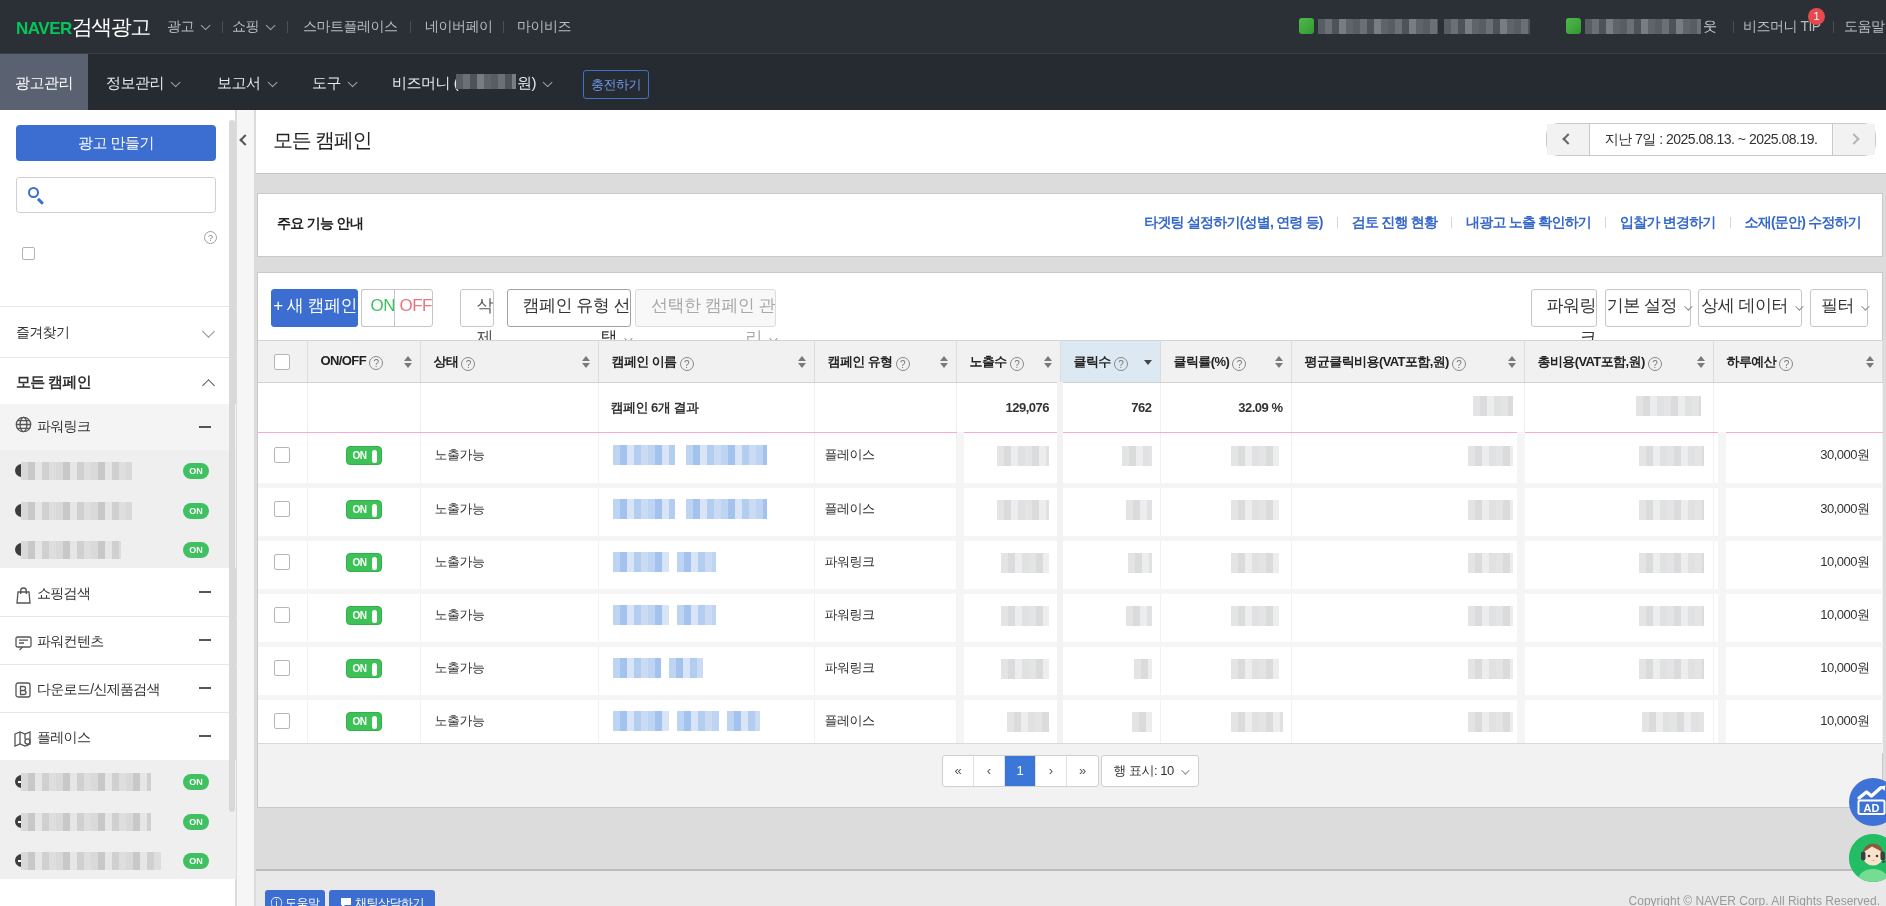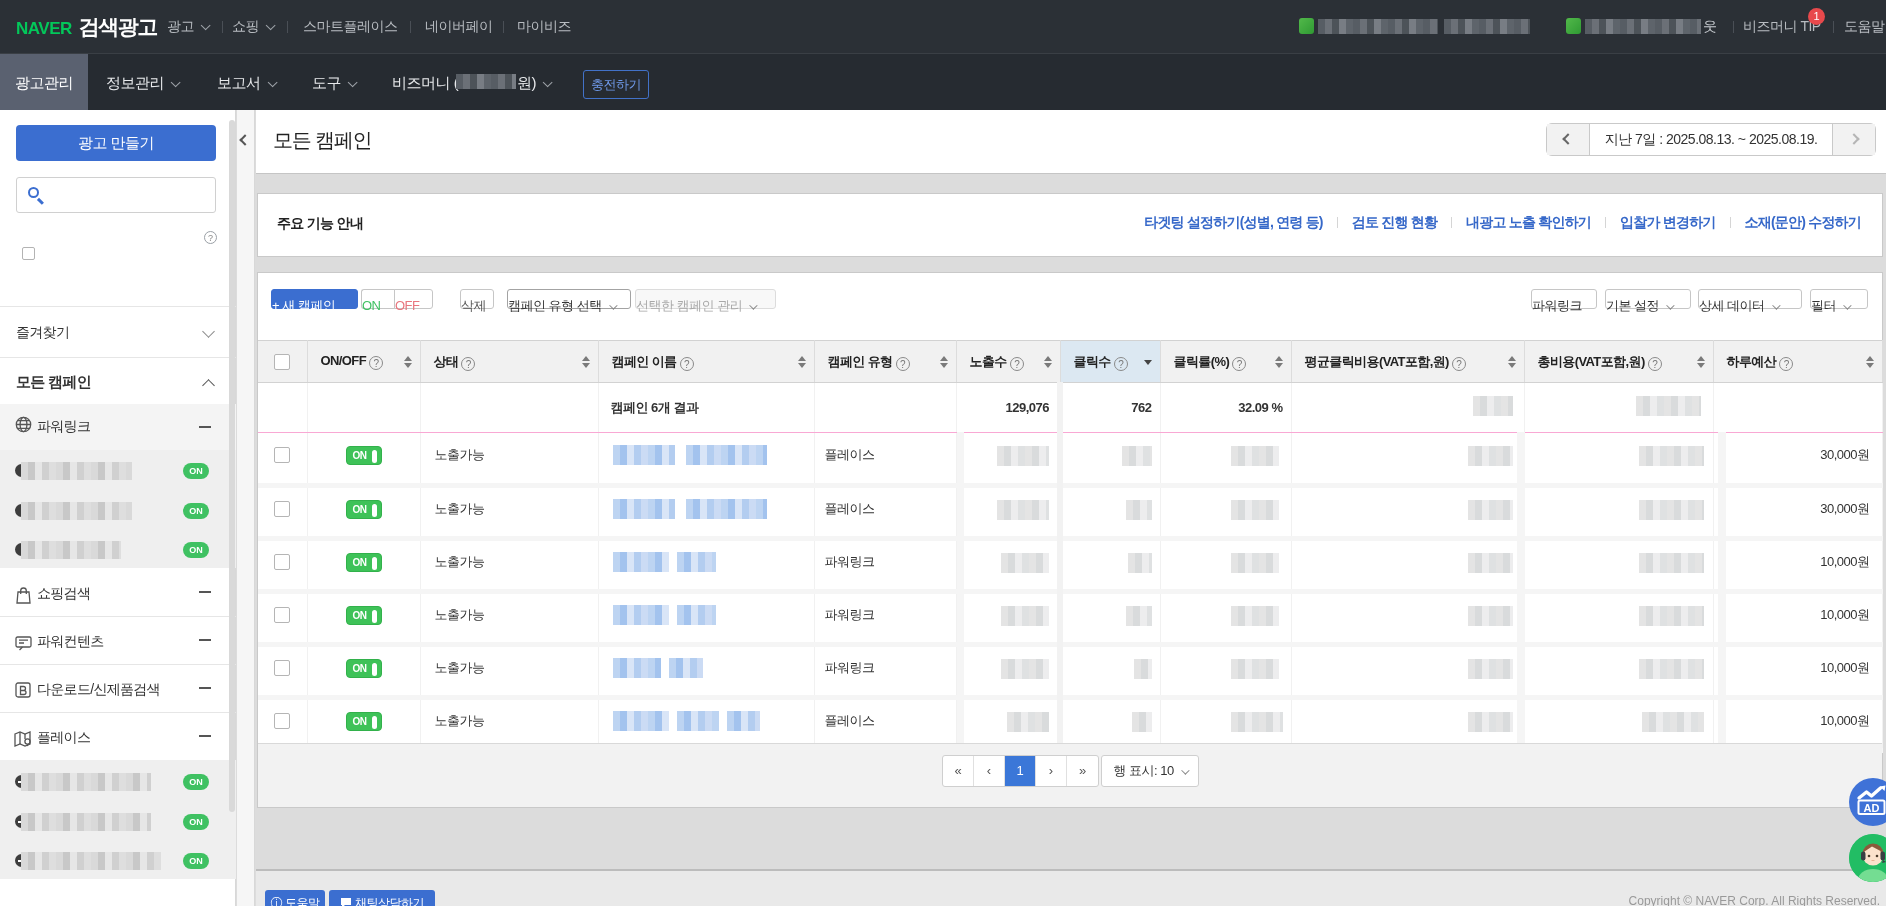--- a/index.html
+++ b/index.html
@@ -4,21 +4,21 @@
 <title>네이버 검색광고</title>
 <style>
 *{margin:0;padding:0;box-sizing:border-box}
 html,body{width:1886px;height:906px;overflow:hidden}
 body{font-family:"Liberation Sans",sans-serif;position:relative;background:#dcdcdc;-webkit-font-smoothing:antialiased}
 .abs{position:absolute}
 
 #topbar{position:absolute;left:0;top:0;width:1886px;height:53px;background:#2b3036}
 #topbar .logo{position:absolute;left:16px;top:0;height:53px;line-height:53px;white-space:nowrap}
 .naverlogo{color:#03c75a;font-weight:bold;font-size:17px;letter-spacing:-.5px}
-.svclogo{color:#fff;font-size:21px;font-weight:bold;letter-spacing:-1.5px;margin-left:7px}
+.svclogo{color:#fff;font-size:21px;font-weight:normal;letter-spacing:-1.5px;}
 .topmenu{position:absolute;top:0;height:53px;line-height:53px;color:#b8bcc1;font-size:14px;letter-spacing:-.5px}
 .topsep{position:absolute;top:21px;width:1px;height:12px;background:#4a4f56}
 .chev{display:inline-block;width:7px;height:7px;border-right:1.6px solid #9da2a8;border-bottom:1.6px solid #9da2a8;transform:rotate(45deg) translateY(-3px);margin-left:6px}
 .gsq{position:absolute;top:18px;width:15px;height:16px;background:linear-gradient(135deg,#52b94a,#2f9a33);border-radius:3px}
 .blurdark{position:absolute;top:19px;height:15px;background-image:repeating-linear-gradient(90deg,#575d64 0 7px,#6b7077 7px 14px,#4d5359 14px 21px,#787d84 21px 28px,#5e646b 28px 35px),repeating-linear-gradient(0deg,rgba(255,255,255,.08) 0 5px,rgba(0,0,0,.12) 5px 10px)}
 .badge1{position:absolute;width:17px;height:17px;border-radius:50%;background:#e8494c;color:#fff;font-size:11px;text-align:center;line-height:17px}
 
 #nav2{position:absolute;left:0;top:53px;width:1886px;height:57px;background:#262b31;border-top:1px solid #3a3f45}
 #nav2 .tab{position:absolute;left:0;top:0;width:88px;height:57px;background:#5a6170;color:#fff;font-size:15px;letter-spacing:-.5px;text-align:center;line-height:57px}
 .n2item{position:absolute;top:0;height:57px;line-height:57px;color:#e8eaec;font-size:15px;letter-spacing:-.5px;white-space:nowrap}
@@ -41,35 +41,35 @@
 .cicon{position:absolute;width:13px;height:13px;border-radius:50%;background:#3d3d3d}
 .cicon.pl:before{content:"";position:absolute;left:2.5px;top:5.5px;width:8px;height:2px;background:#fff}
 .cicon.pl:after{content:"";position:absolute;left:5.5px;top:2.5px;width:2px;height:8px;background:#fff}
 #sbscroll{position:absolute;left:229px;top:10px;width:6px;height:692px;background:#d9d9d9;border-radius:3px}
 
 #strip{position:absolute;left:237px;top:110px;width:18px;height:796px;background:#f6f6f6;border-right:1px solid #d8d8d8}
 #strip .arr{position:absolute;left:4px;top:26px;width:8px;height:8px;border-left:2px solid #555;border-bottom:2px solid #555;transform:rotate(45deg)}
 
 #titleband{position:absolute;left:256px;top:110px;width:1630px;height:64px;background:#fff;border-bottom:1px solid #c5c5c5}
 #titleband h1{position:absolute;left:17px;top:17px;font-size:20px;font-weight:normal;color:#222;letter-spacing:-1.2px}
-#dategrp{position:absolute;left:1290px;top:13px;height:33px;border:1px solid #c9c9c9;border-radius:6px;background:#fff;display:flex}
+#dategrp{position:absolute;left:1290px;top:13px;height:33px;border:1px solid #c9c9c9;border-radius:12px;background:#fff;display:flex}
 .dgbtn{width:43px;height:31px;background:#f2f2f2;position:relative}
 .dgbtn.l{border-right:1px solid #c9c9c9}.dgbtn.r{border-left:1px solid #c9c9c9}
 .dgarr{position:absolute;left:17px;top:11px;width:8px;height:8px;border-left:2px solid #666;border-bottom:2px solid #666;transform:rotate(45deg)}
 .dgarr.rt{transform:rotate(-135deg);border-color:#b5b5b5}
 .dgtxt{width:242px;text-align:center;line-height:31px;font-size:14px;color:#333;letter-spacing:-.5px}
 
 .card{position:absolute;background:#fff;border:1px solid #c9c9c9}
 #card1{left:257px;top:193px;width:1626px;height:64px}
 #card1 b{position:absolute;left:19px;top:21px;font-size:14px;color:#222;letter-spacing:-.7px}
 #quick{position:absolute;right:21px;top:20px;font-size:14px;font-weight:bold;color:#3668c9;letter-spacing:-.8px;white-space:nowrap}
 #quick .s{display:inline-block;margin:0 14px;width:1px;height:11px;background:#d5d5d5;vertical-align:-1px}
 #card2{left:257px;top:272px;width:1626px;height:536px}
 
-.btn{position:absolute;top:16px;height:20px;border:1px solid #c6c6c6;border-radius:3px;background:#fff;font-size:13px;color:#333;letter-spacing:-.5px;text-align:left}
+.btn{position:absolute;top:16px;height:38px;border:1px solid #c6c6c6;border-radius:3px;background:#fff;font-size:17px;color:#333;letter-spacing:-.5px;text-align:right}
 #bnew{left:13px;width:87px;background:#3b6ed0;border-color:#3b6ed0;color:#fff;line-height:32px}
 #bon{left:103px;width:34px;color:#3fc162;line-height:32px;border-radius:3px 0 0 3px;border-right:none}
 #boff{left:136px;width:39px;color:#e8767e;line-height:32px;border-radius:0 3px 3px 0}
 #bdel{left:202px;width:34px;color:#555;line-height:32px}
 #bsel{left:249px;width:124px;line-height:32px;border-color:#a3a3a3}
 #bmng{left:377px;width:141px;line-height:32px;background:#f8f8f8;color:#a8a8a8;border-color:#dcdcdc}
 #bdown{left:1273px;width:66px;line-height:32px}
 #bbase{left:1347px;width:86px;line-height:32px}
 #bdetail{left:1440px;width:104px;line-height:32px}
 #bfilter{left:1552px;width:58px;line-height:32px}

